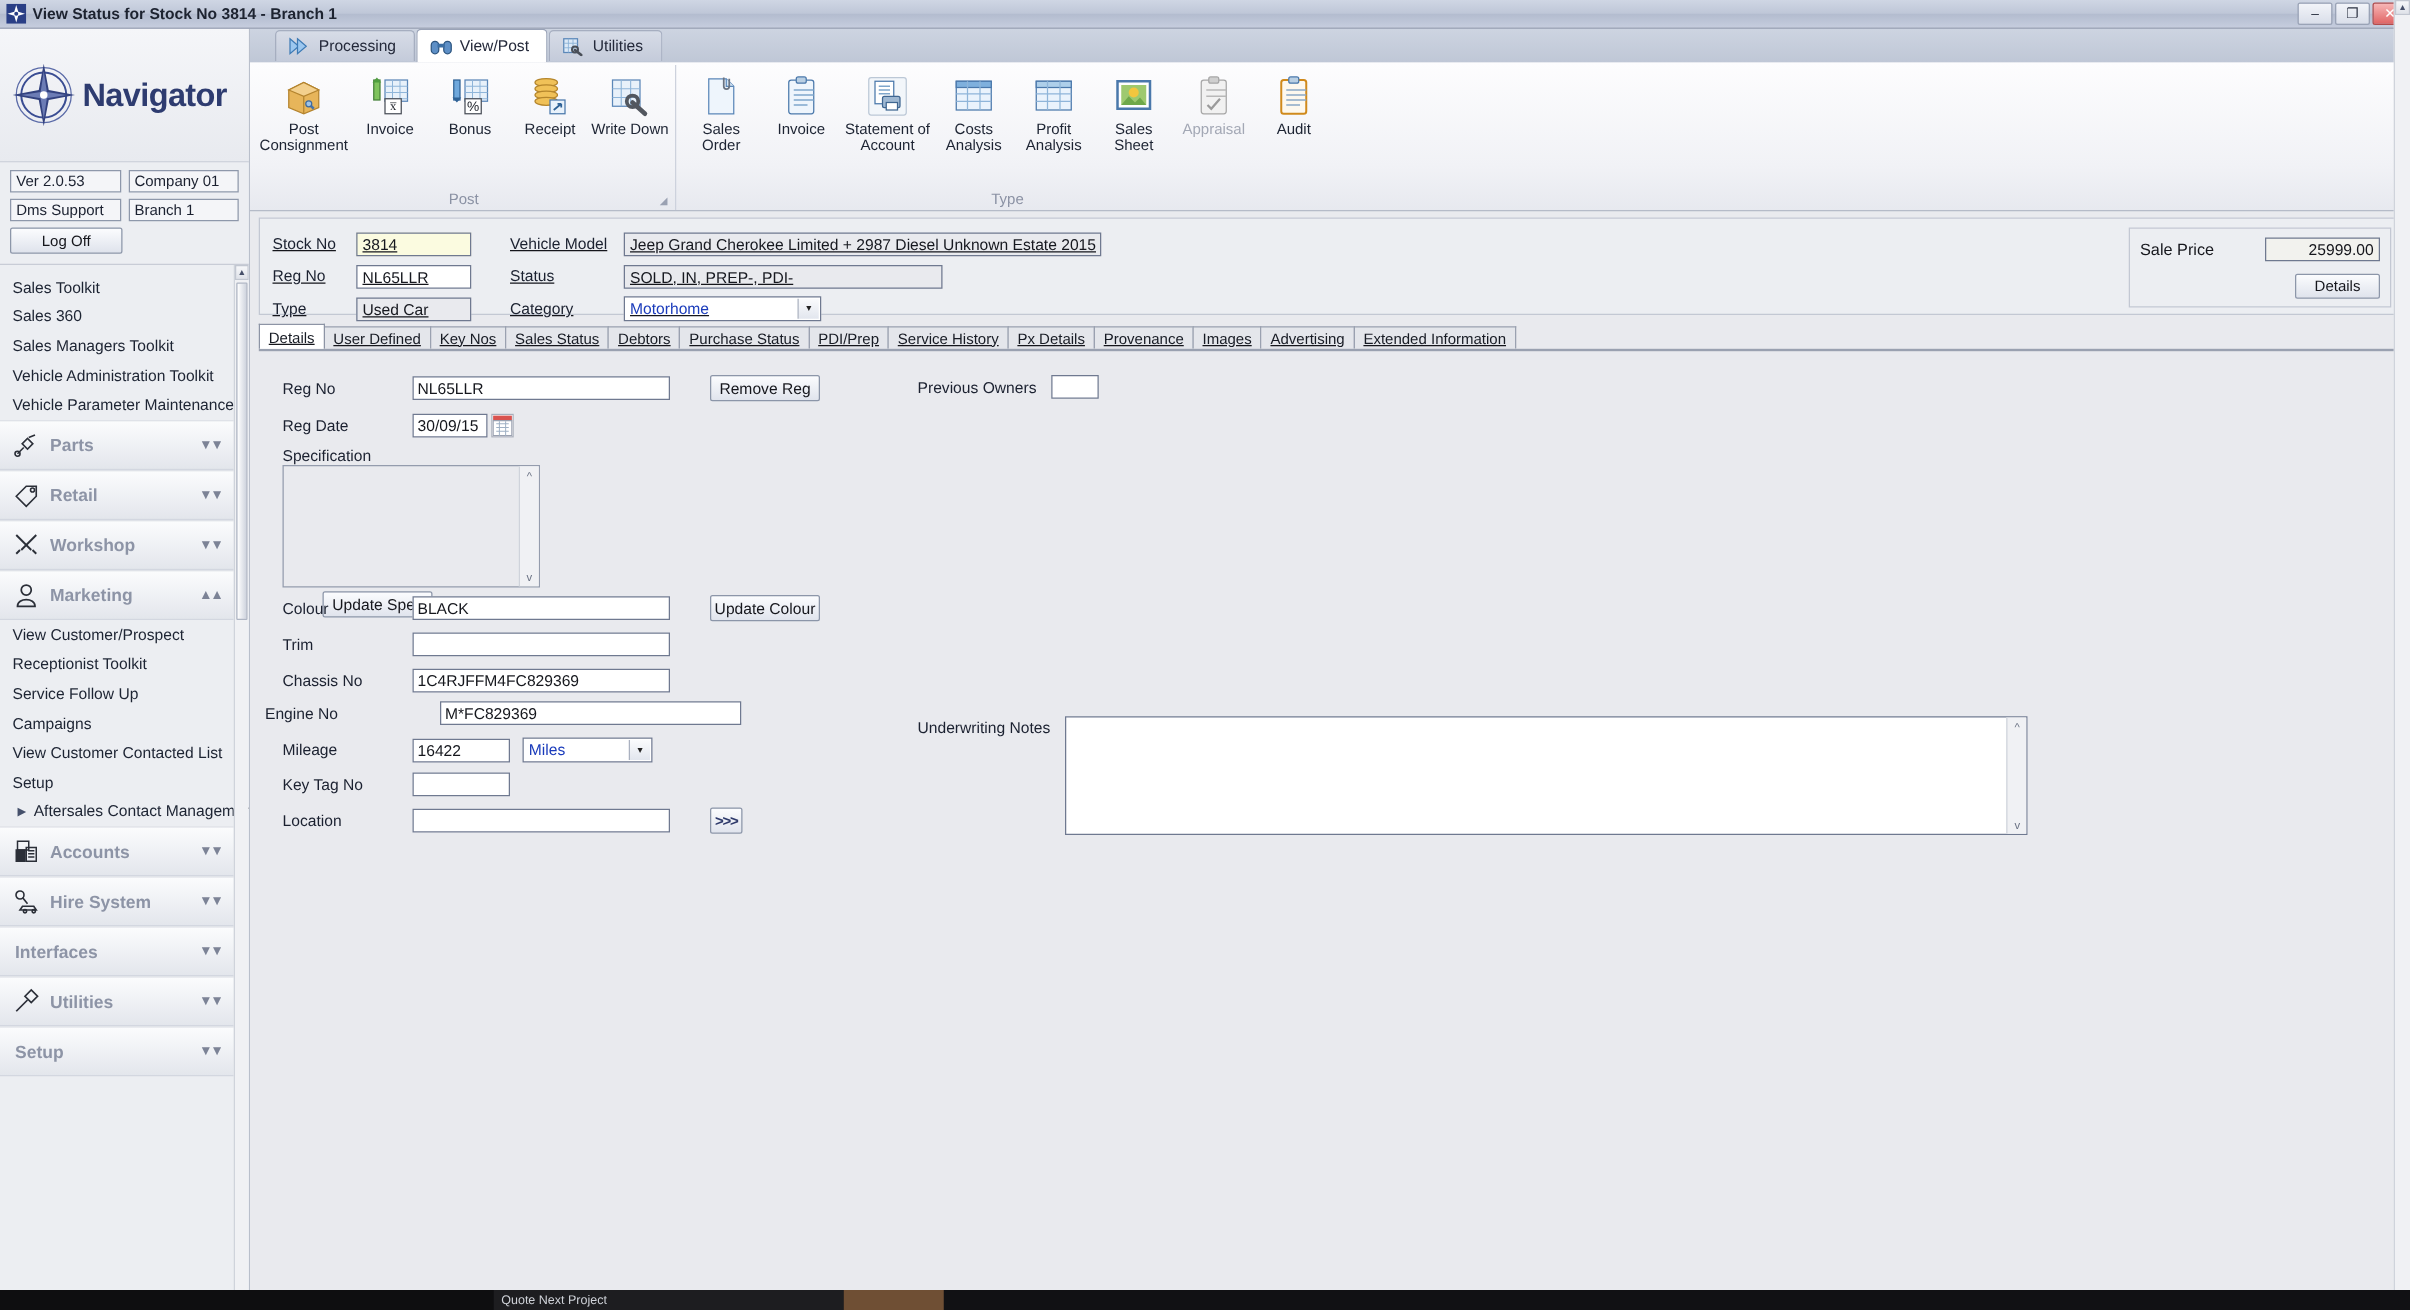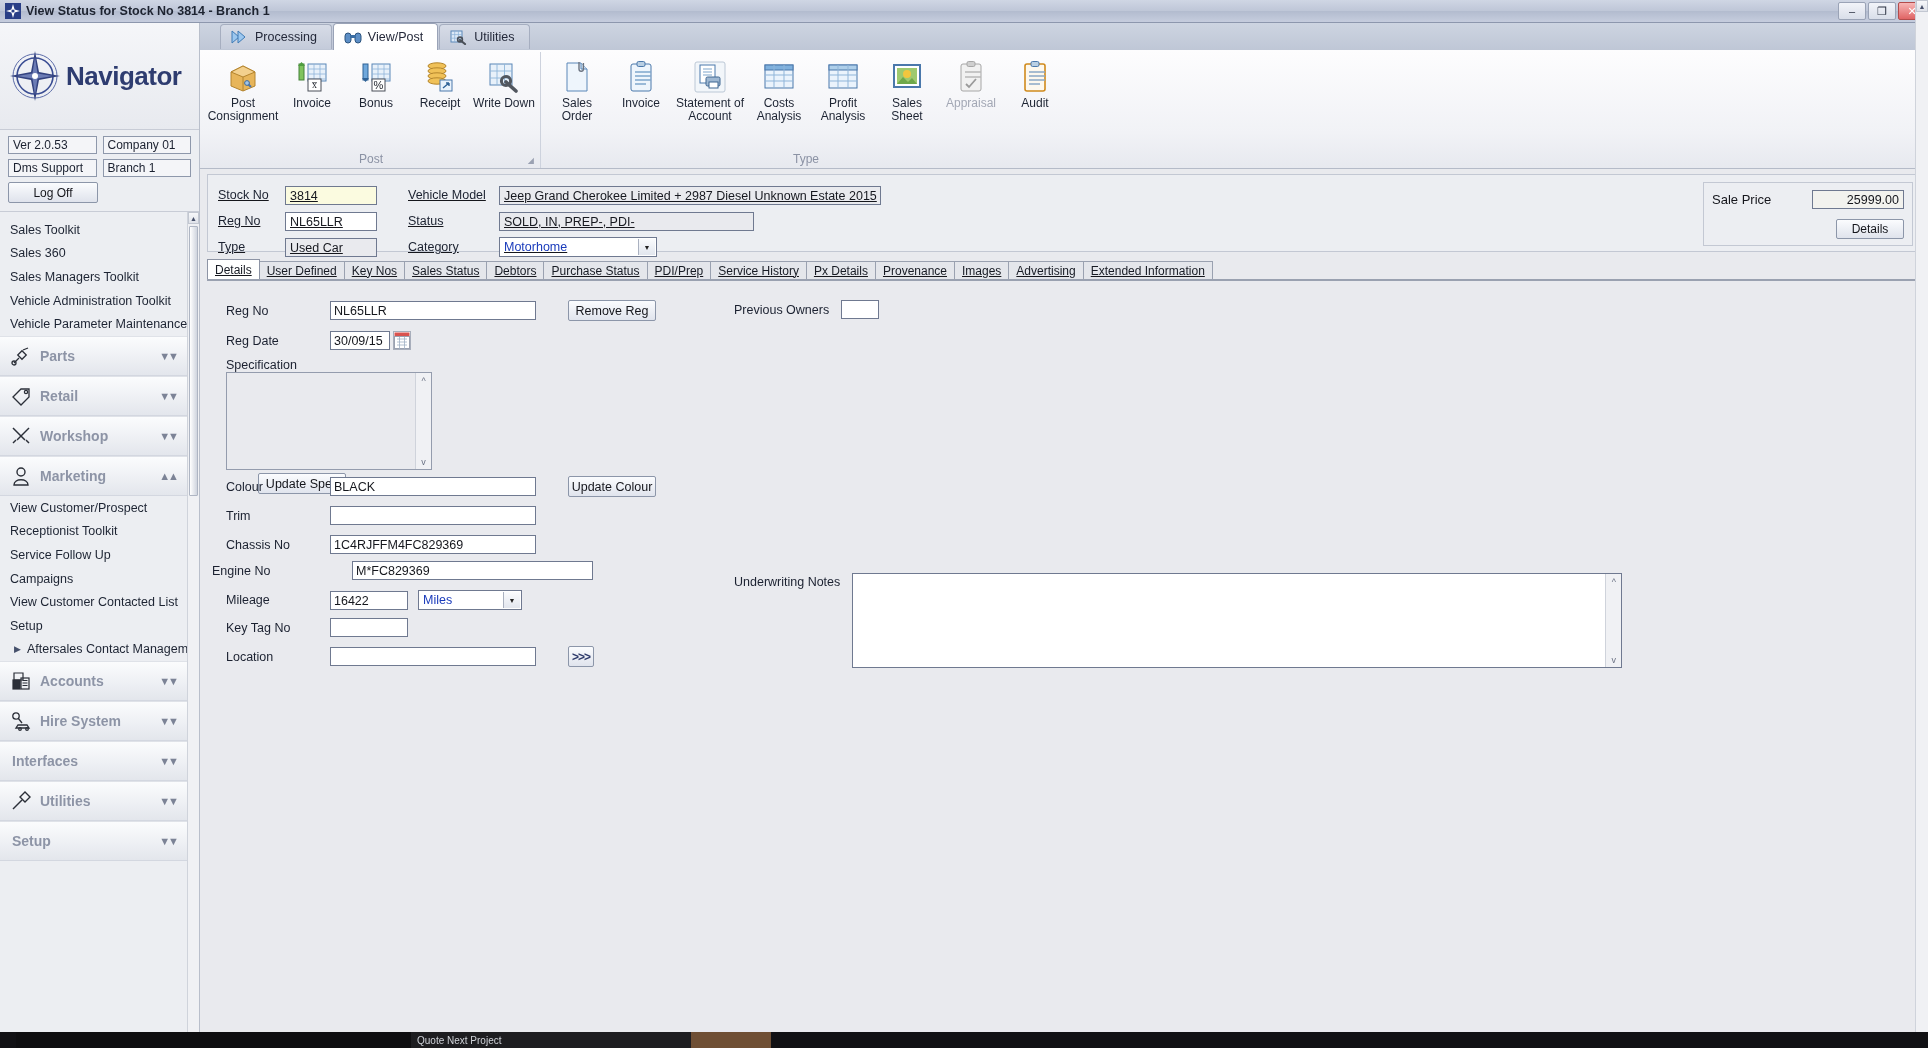--- a/index.html
+++ b/index.html
@@ -201,21 +201,21 @@
   .notebox .sbv { position:absolute; top:0; right:0; bottom:0; width:16px;
                   background:#f0f1f4; border-left:1px solid #cfd3db; display:flex;
                   flex-direction:column; justify-content: space-between;}
   .notebox .sba { height:15px; display:flex;align-items:center;justify-content:center;
                   font-size:9px; color:#6a7284;}
   .caldate { width: 18px; height: 19px; border:1px solid #a8aebb; background:#fff;
              margin-left: 3px; position: relative; }
 
   
   .taskbar { position: absolute; left: 0; bottom: 0; width: 1928px; height: 16px;
-             background: #111114; display: flex; align-items: center; padding-left: 16px; }
+             background: #111114; display: flex; align-items: center; }
   .tb-seg { height: 16px; }
   .tb-text { font-size: 10px; color: #cfd2d8; padding-left: 6px; white-space: nowrap;}
   .tb-clock { margin-left:auto; font-size: 10px; color:#e8eaee; padding-right: 8px;}
 
   .right-edge-scroll { position:absolute; top:0; right:0; width:13px; bottom:0;
                        background:#f0f1f4; border-left:1px solid #cfd3db; }
 </style>
 </head>
 <body>
 

